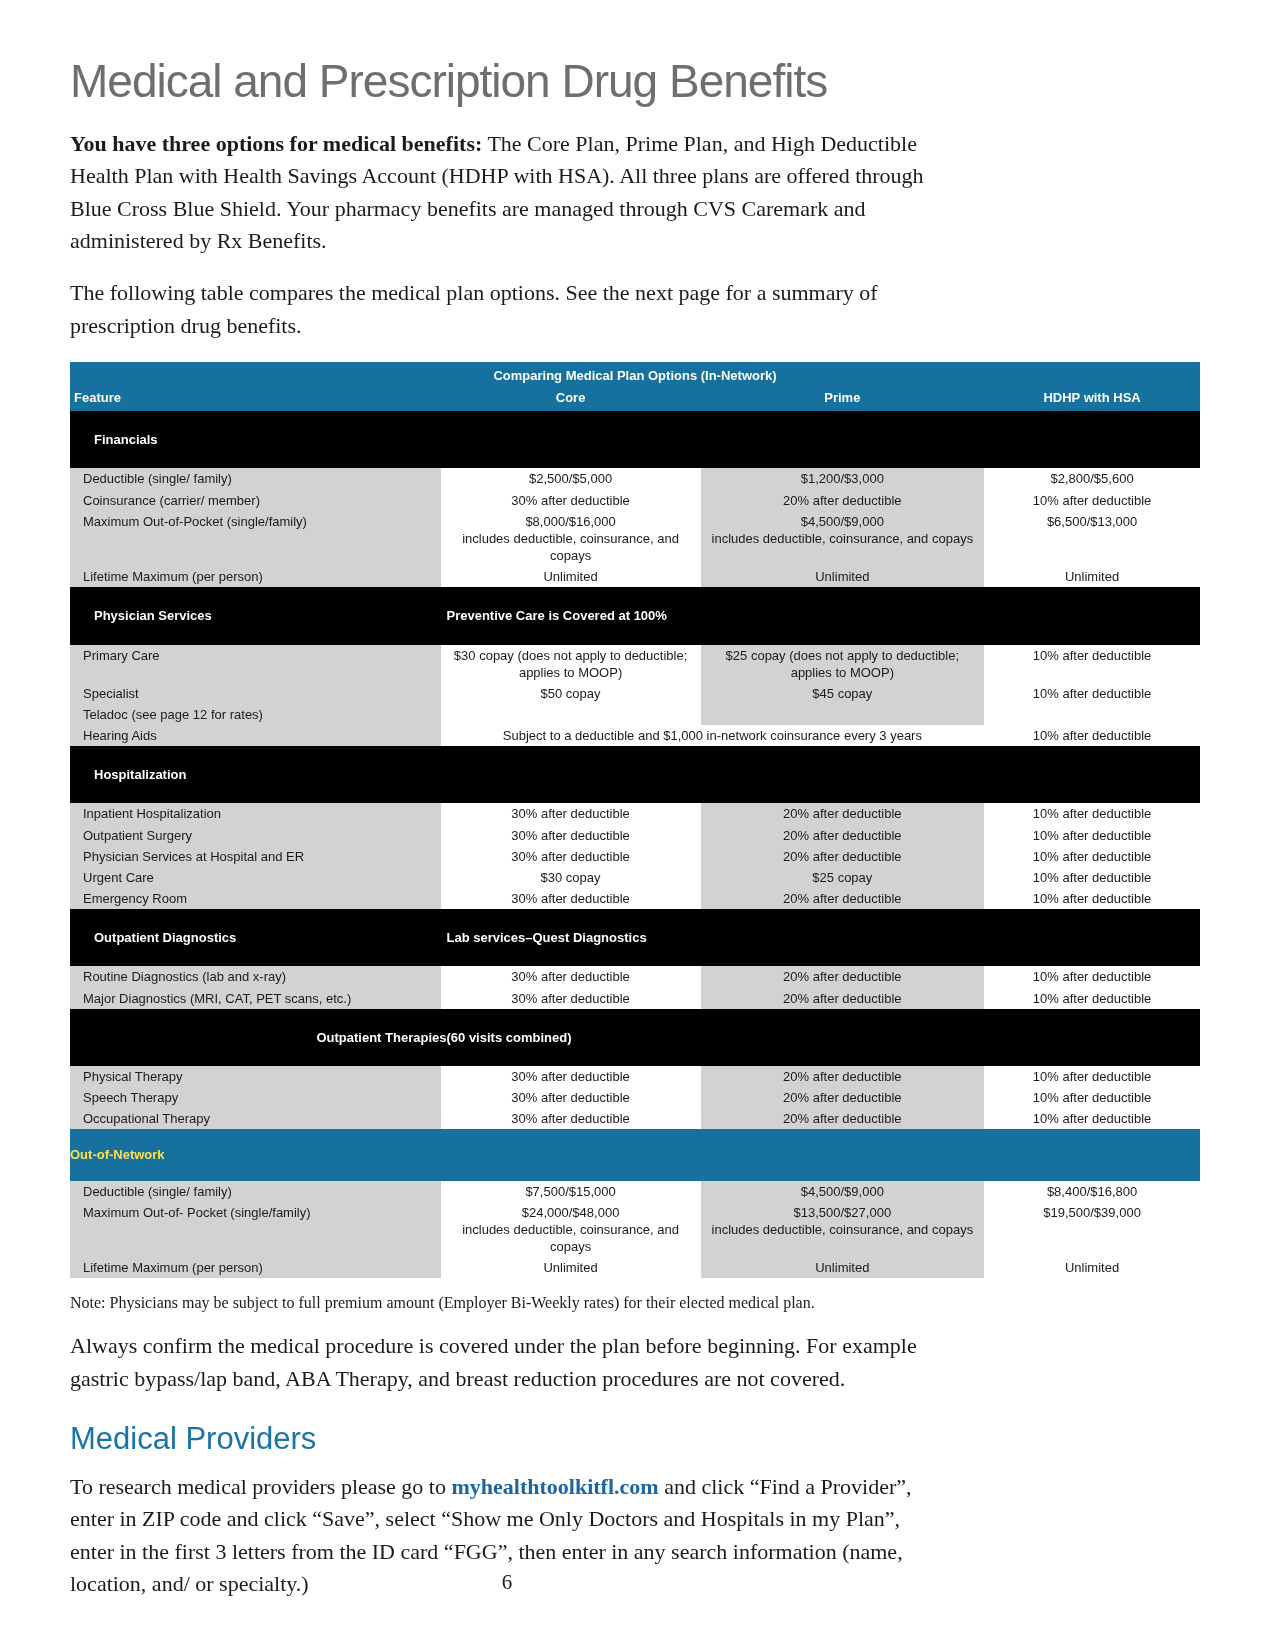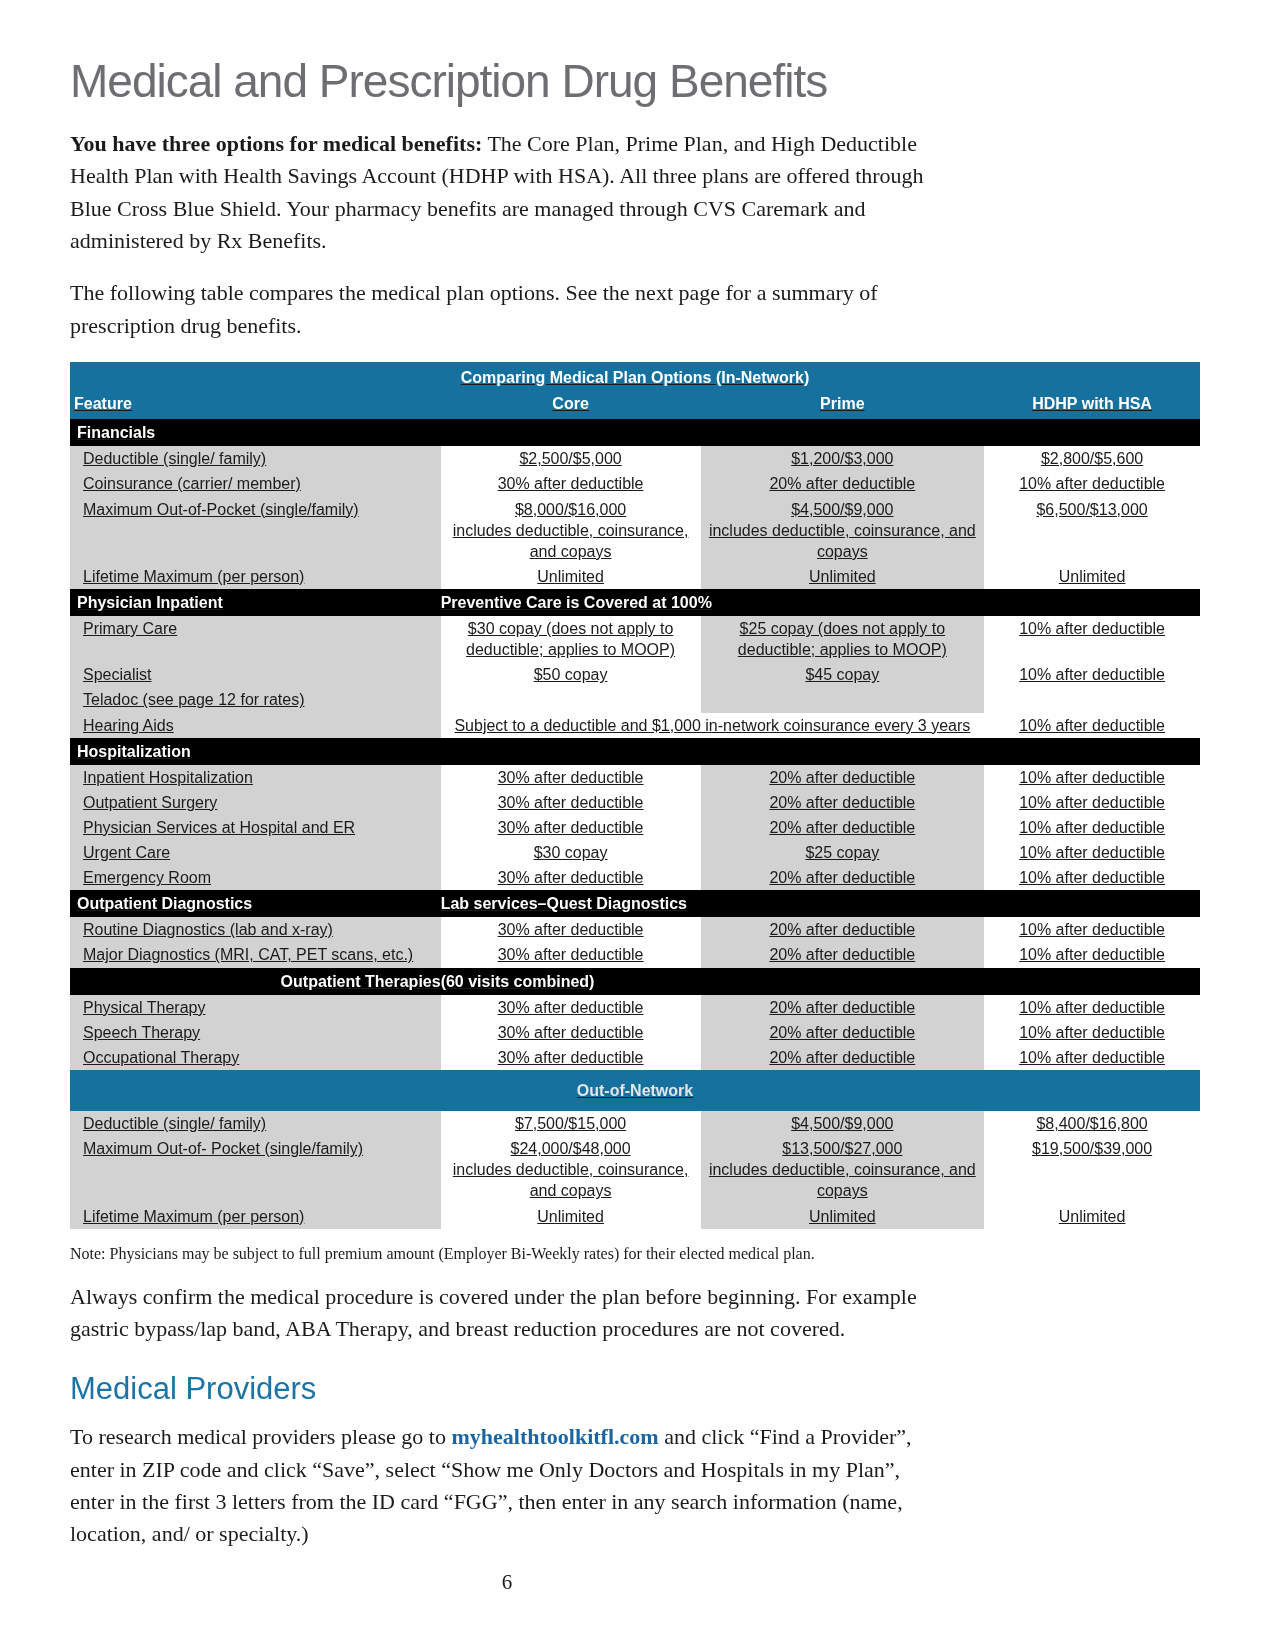--- a/index.html
+++ b/index.html
@@ -10,44 +10,44 @@
   }
   .doc-title {
     font-family:"Liberation Sans", sans-serif; font-weight:400;
     font-size:46px; color:#6d6e71; letter-spacing:-1px;
     margin:0 0 20px 0;
   }
   .para {font-size:22px; line-height:1.47; margin:0 0 20px 0;}
   .lead-bold {font-weight:bold;}
   .plan-table {
     border-collapse:collapse; width:1130px; table-layout:fixed;
-    font-family:"Liberation Sans", sans-serif; font-size:16px; margin:6px 0 0 0;text-decoration:underline;
+    font-family:"Liberation Sans", sans-serif; font-size:13px; margin:6px 0 0 0;
   }
   .plan-table td {
     vertical-align:top; padding:2px 4px; line-height:1.32; white-space:pre-line;
     overflow:hidden;
   }
   td.cell-feature {background:#d2d2d2; text-align:left; padding-left:13px;}
   td.cell-core {text-align:center;}
   td.cell-prime {background:#d2d2d2; text-align:center;}
   td.cell-hdhp {text-align:center;}
   td.cell-merged {text-align:center;}
   tr.banner-title td {
     background:#16719e; color:#ffffff; font-weight:bold; text-align:center;
     padding:5px 0 3px 0;
   }
   tr.banner-cols td {background:#16719e; color:#ffffff; font-weight:bold; padding-bottom:5px;}
   tr.banner-cols td.col-feature {text-align:left; }
   tr.banner-cols td.col-mid {text-align:center;}
-  td.bar {background:#000000; color:#ffffff; font-weight:bold; padding:0;}
+  td.bar {background:#000000; color:#ffffff; font-weight:bold; padding:17px;}
   .bar-inner {display:flex; align-items:center;}
   .bar-label {width:32.8%; box-sizing:border-box; padding:3px 0 3px 7px;}
   .bar-label.centered {text-align:right; padding-left:0;}
   .bar-note {padding:3px 0;}
-  td.bar-blue {background:#16719e; color:#e5e5e5; font-weight:bold; text-align:center; padding:10px 0;}
+  td.bar-blue {background:#16719e; color:#fde047; font-weight:bold; text-align:left; padding:17px 0;}
   .table-note {font-size:16px; margin:16px 0 18px 0;}
   .section-heading {
     font-family:"Liberation Sans", sans-serif; font-weight:400;
     font-size:31px; color:#1a74a5; margin:26px 0 14px 0;
   }
   .provider-link {color:#1a66a5; font-weight:bold; text-decoration:none; cursor:pointer;}
   .page-number {
     position:absolute; bottom:56px; left:0; width:100%;
     text-align:center; font-size:21px; color:#1b1b1b;
   }
@@ -105,21 +105,21 @@
 includes deductible, coinsurance, and copays</td>
           <td class="cell-hdhp">$6,500/$13,000</td>
         </tr>
         <tr>
           <td class="cell-feature">Lifetime Maximum (per person)</td>
           <td class="cell-core">Unlimited</td>
           <td class="cell-prime">Unlimited</td>
           <td class="cell-hdhp">Unlimited</td>
         </tr>
         <tr>
-          <td class="bar" colspan="4"><div class="bar-inner"><span class="bar-label">Physician Inpatient</span><span class="bar-note">Preventive Care is Covered at 100%</span></div></td>
+          <td class="bar" colspan="4"><div class="bar-inner"><span class="bar-label">Physician Services</span><span class="bar-note">Preventive Care is Covered at 100%</span></div></td>
         </tr>
         <tr>
           <td class="cell-feature">Primary Care</td>
           <td class="cell-core">$30 copay (does not apply to deductible; applies to MOOP)</td>
           <td class="cell-prime">$25 copay (does not apply to deductible; applies to MOOP)</td>
           <td class="cell-hdhp">10% after deductible</td>
         </tr>
         <tr>
           <td class="cell-feature">Specialist</td>
           <td class="cell-core">$50 copay</td>

